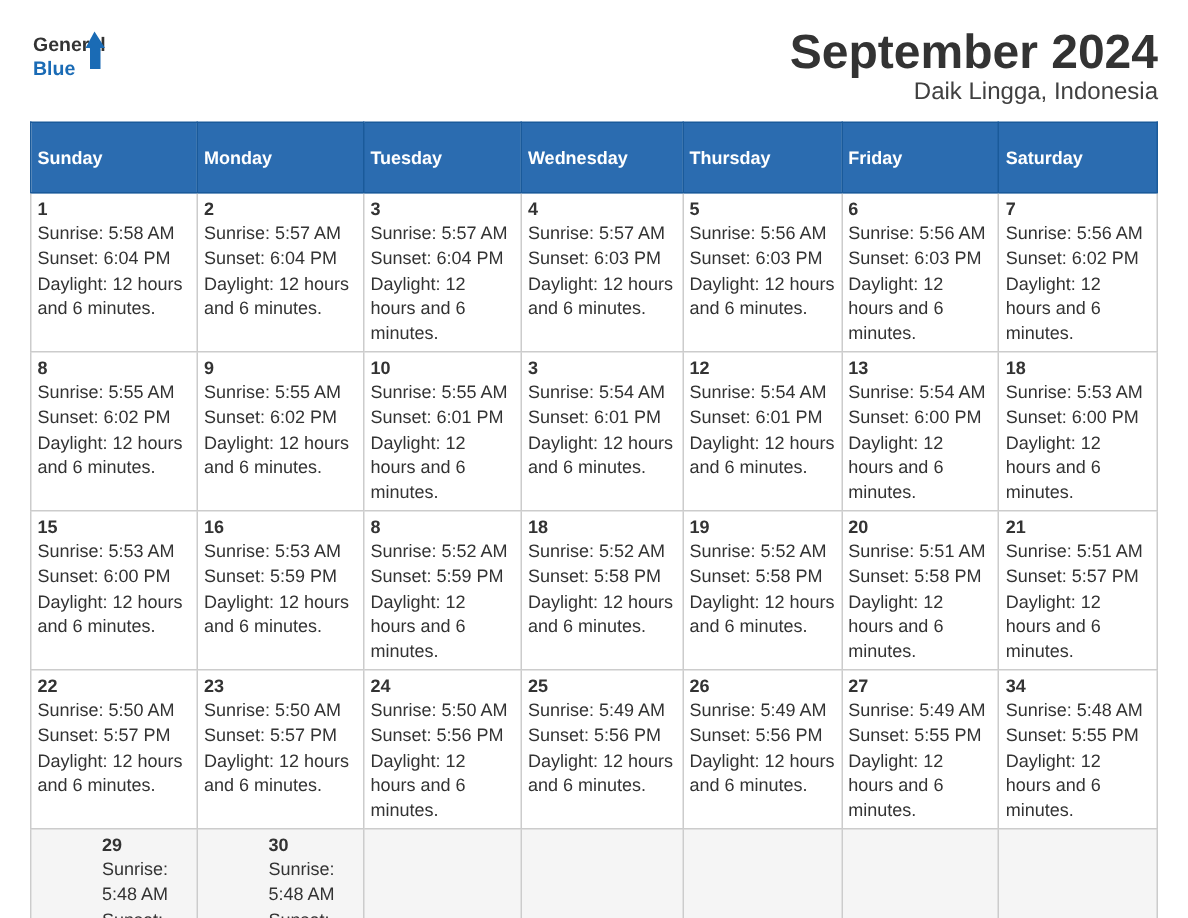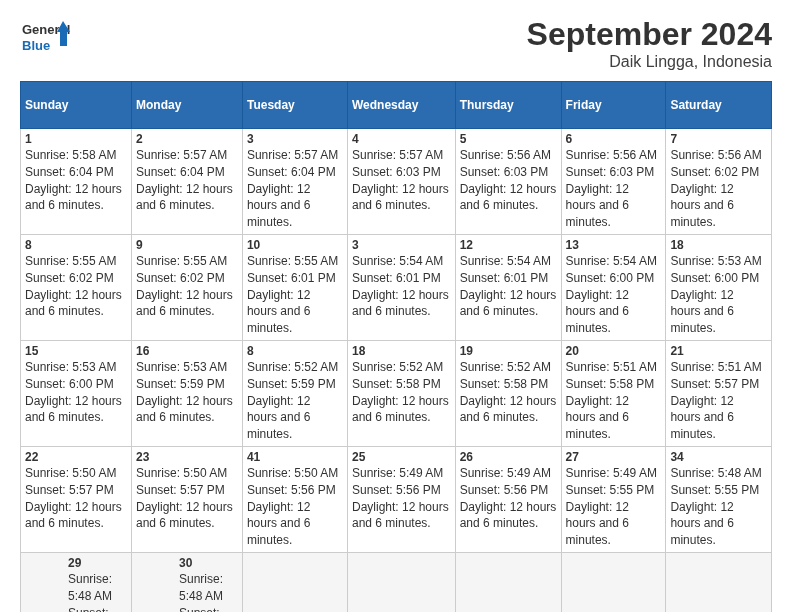--- a/index.html
+++ b/index.html
@@ -160,21 +160,21 @@
           <td><span class="day-num">20</span>
 <span class="day-info">Sunrise: 5:51 AM<br>Sunset: 5:58 PM<br>Daylight: 12 hours and 6 minutes.</span></td>
           <td><span class="day-num">21</span>
 <span class="day-info">Sunrise: 5:51 AM<br>Sunset: 5:57 PM<br>Daylight: 12 hours and 6 minutes.</span></td>
         </tr>
         <tr>
           <td><span class="day-num">22</span>
 <span class="day-info">Sunrise: 5:50 AM<br>Sunset: 5:57 PM<br>Daylight: 12 hours and 6 minutes.</span></td>
           <td><span class="day-num">23</span>
 <span class="day-info">Sunrise: 5:50 AM<br>Sunset: 5:57 PM<br>Daylight: 12 hours and 6 minutes.</span></td>
-          <td><span class="day-num">41</span>
+          <td><span class="day-num">24</span>
 <span class="day-info">Sunrise: 5:50 AM<br>Sunset: 5:56 PM<br>Daylight: 12 hours and 6 minutes.</span></td>
           <td><span class="day-num">25</span>
 <span class="day-info">Sunrise: 5:49 AM<br>Sunset: 5:56 PM<br>Daylight: 12 hours and 6 minutes.</span></td>
           <td><span class="day-num">26</span>
 <span class="day-info">Sunrise: 5:49 AM<br>Sunset: 5:56 PM<br>Daylight: 12 hours and 6 minutes.</span></td>
           <td><span class="day-num">27</span>
 <span class="day-info">Sunrise: 5:49 AM<br>Sunset: 5:55 PM<br>Daylight: 12 hours and 6 minutes.</span></td>
           <td><span class="day-num">34</span>
 <span class="day-info">Sunrise: 5:48 AM<br>Sunset: 5:55 PM<br>Daylight: 12 hours and 6 minutes.</span></td>
         </tr>

